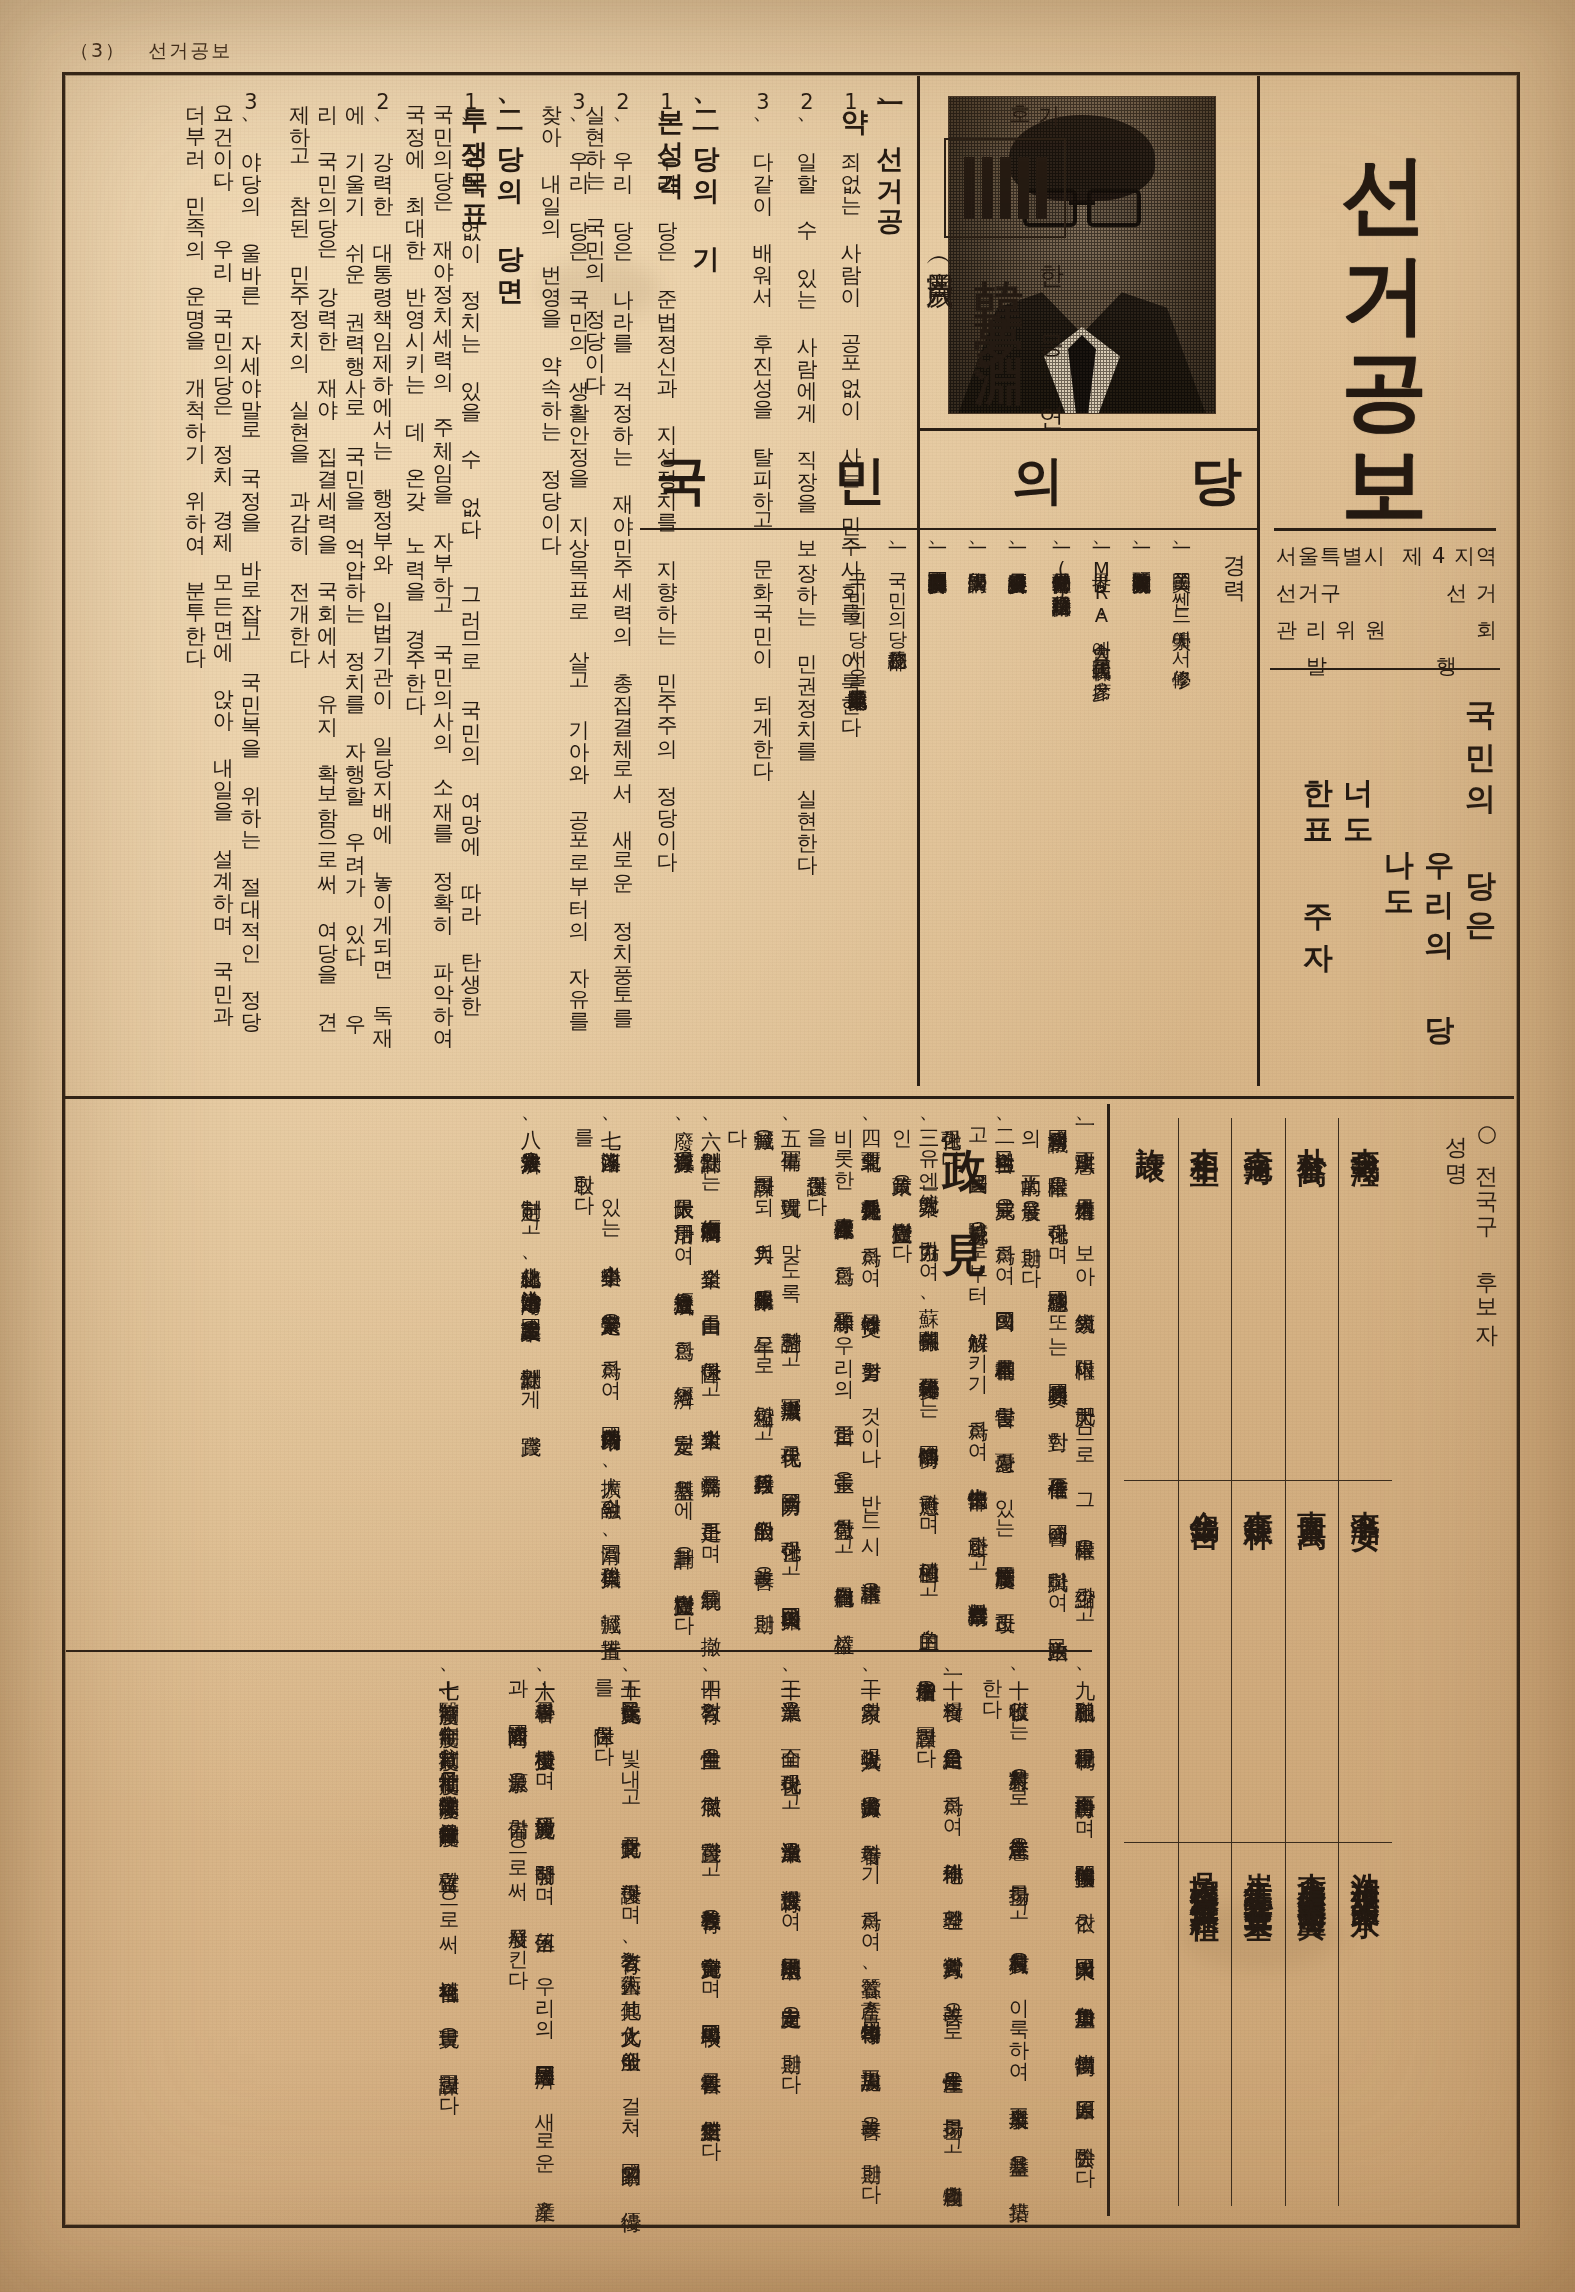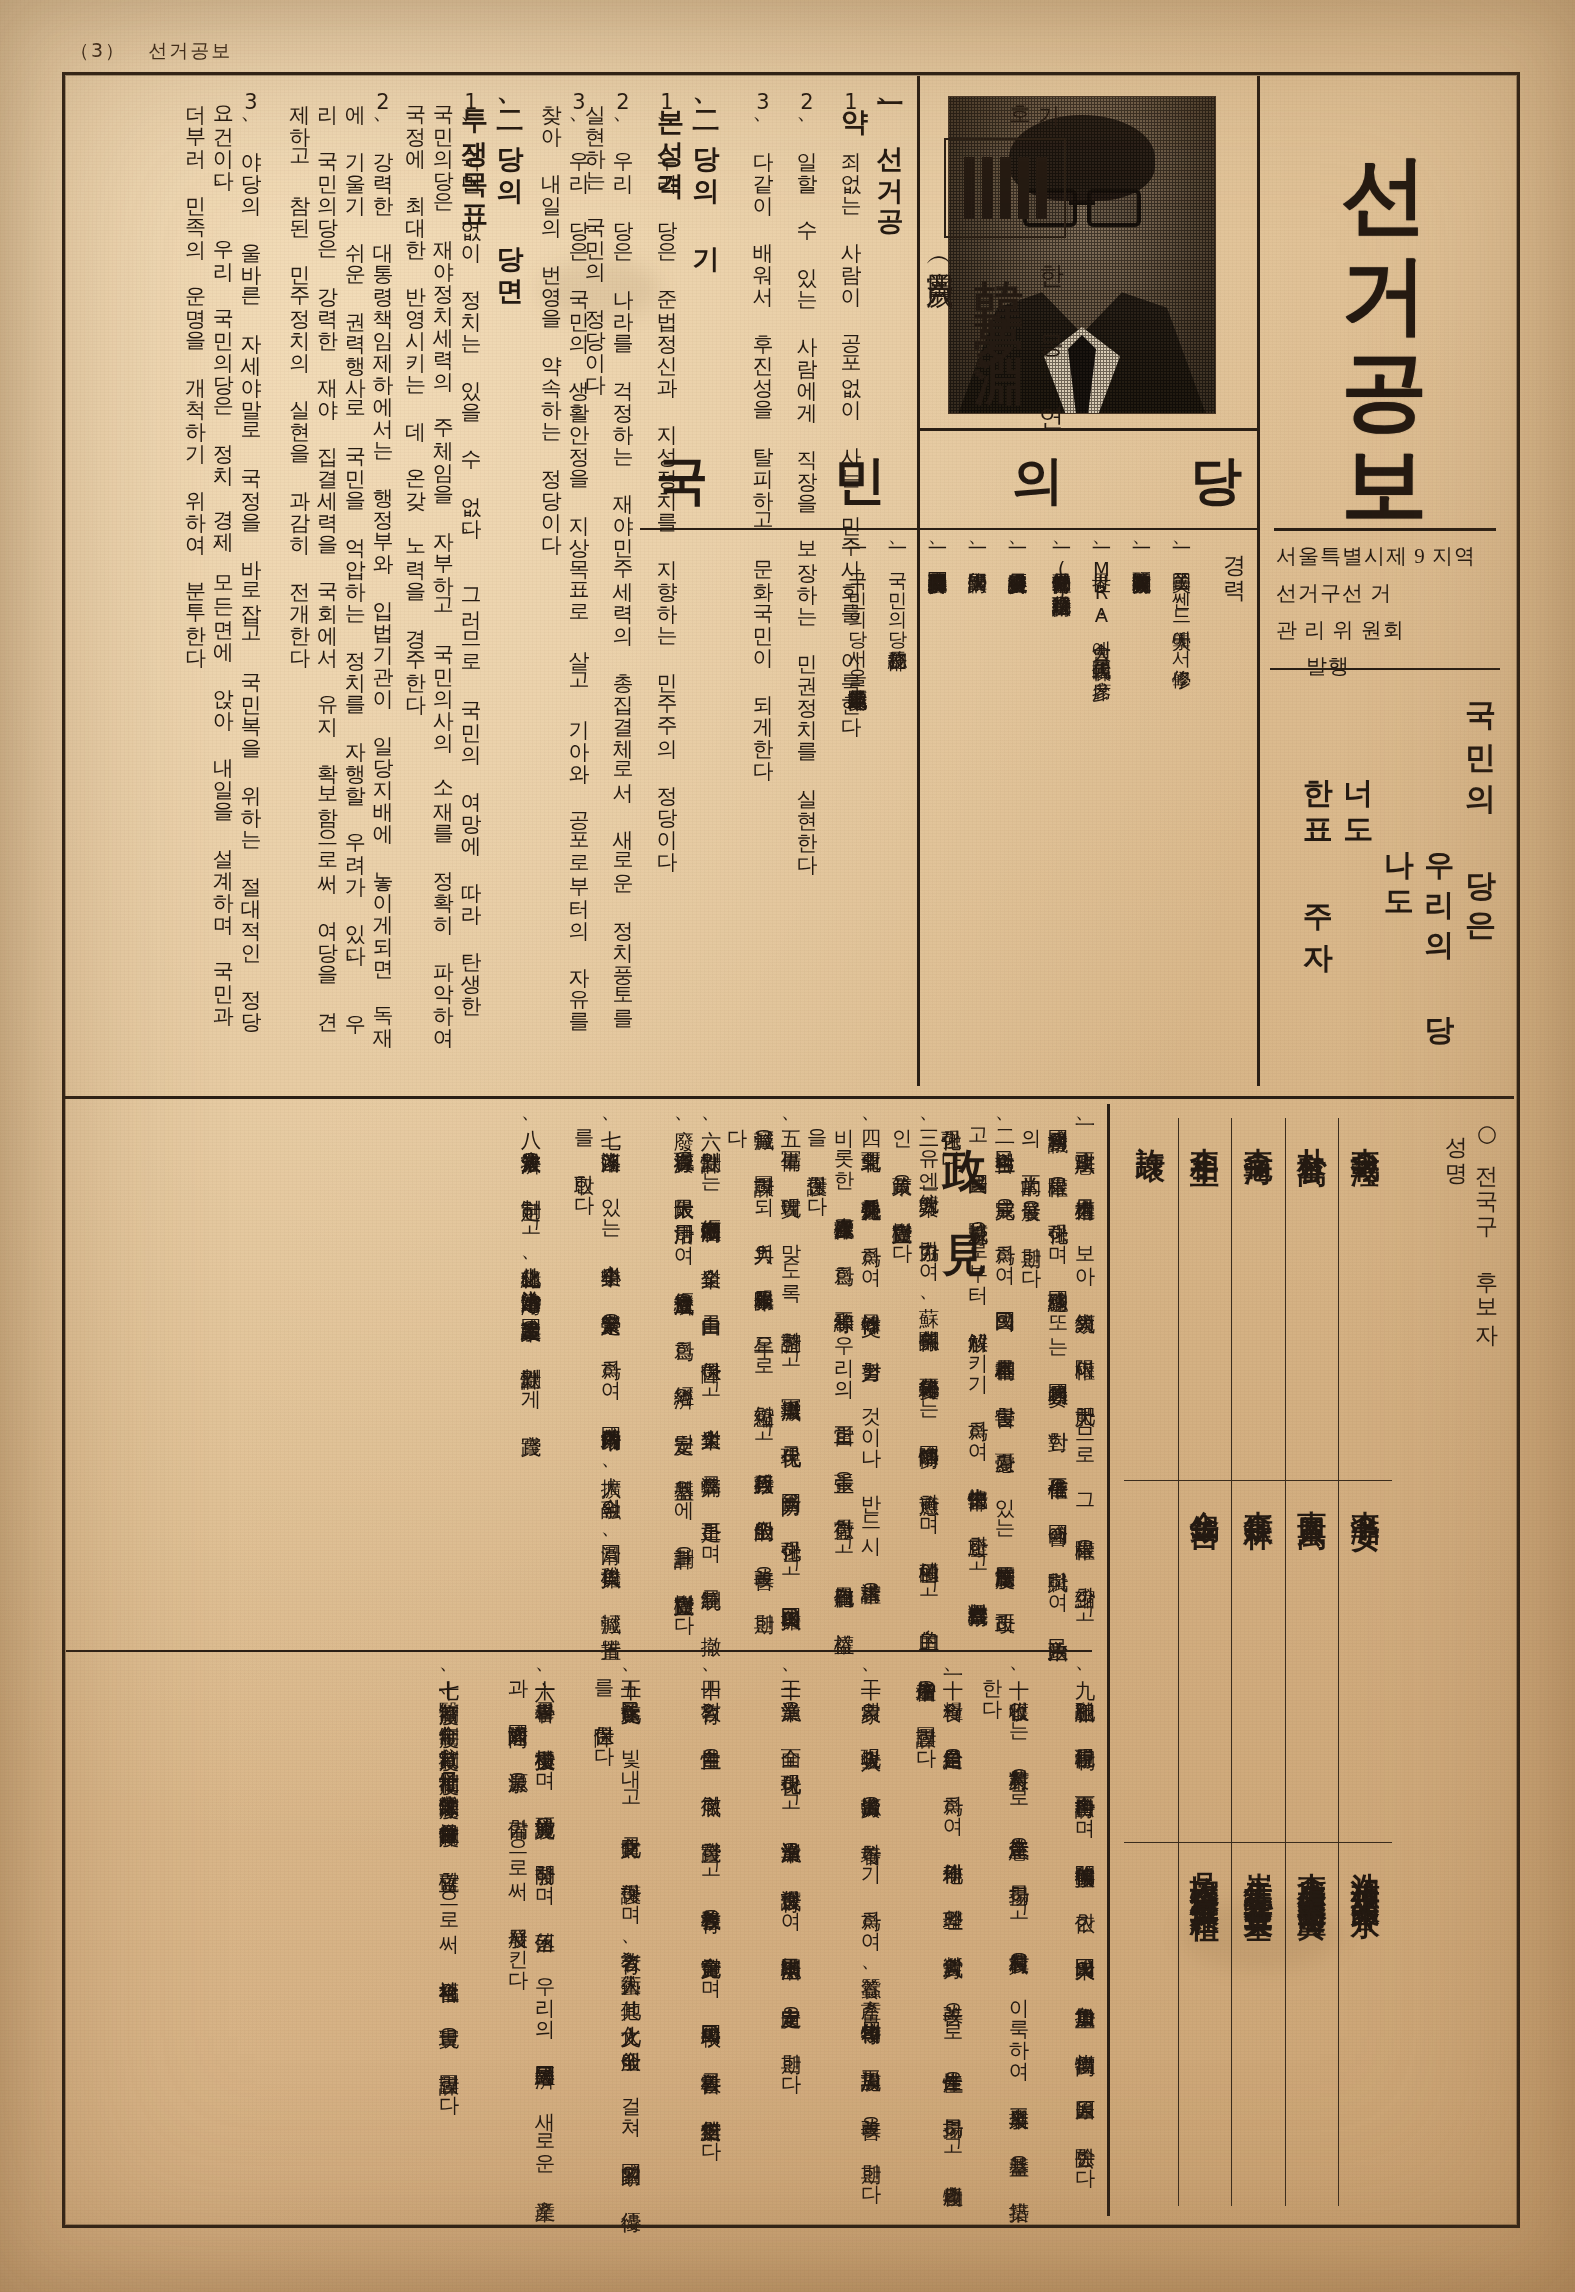--- a/index.html
+++ b/index.html
@@ -70,21 +70,21 @@
   #masthead-title .vt{
     font-size:86px;font-weight:bold;letter-spacing:14px;
     line-height:1.18;
     text-shadow:0 0 1px rgba(36,26,18,.6);
   }
   #mh-rule1{position:absolute;left:14px;right:14px;top:452px;height:3px;background:#2a1f15;}
   #commission{
     position:absolute;left:16px;right:12px;top:462px;height:120px;
     font-size:21px;color:#241a12;letter-spacing:1px;line-height:1.75;
   }
-  #commission .ln{display:flex;font-family:Liberation Serif, serif;}
+  #commission .ln{display:flex;justify-content:space-between;}
   #commission .ln span{white-space:nowrap;}
   #mh-rule2{position:absolute;left:10px;right:10px;top:592px;height:2px;background:#2a1f15;}
   #slogan{
     position:absolute;left:8px;right:6px;top:604px;height:392px;
     display:flex;flex-direction:row-reverse;justify-content:flex-start;gap:6px;
     padding-right:6px;
   }
   #slogan .vt{font-size:30px;letter-spacing:10px;line-height:1.15;font-weight:600;}
   #slogan .s0{font-size:31px;}
   #slogan .s1{margin-top:150px;}
@@ -250,21 +250,21 @@
 
   <div id="masthead">
     <div id="masthead-title">
       <div class="vt">선거공보</div>
     </div>
     <div id="mh-rule1" class="rule"></div>
 
     <div id="commission">
       <div class="ln">
           <span>서울특별시</span>
-          <span>제 9 지역</span>
+          <span>제 4 지역</span>
         </div>
       <div class="ln">
           <span>선거구</span>
           <span>선 거</span>
         </div>
       <div class="ln">
           <span>관 리 위 원</span>
           <span>회</span>
         </div>
       <div class="ln" style="padding-left:30px;padding-right:40px;">

